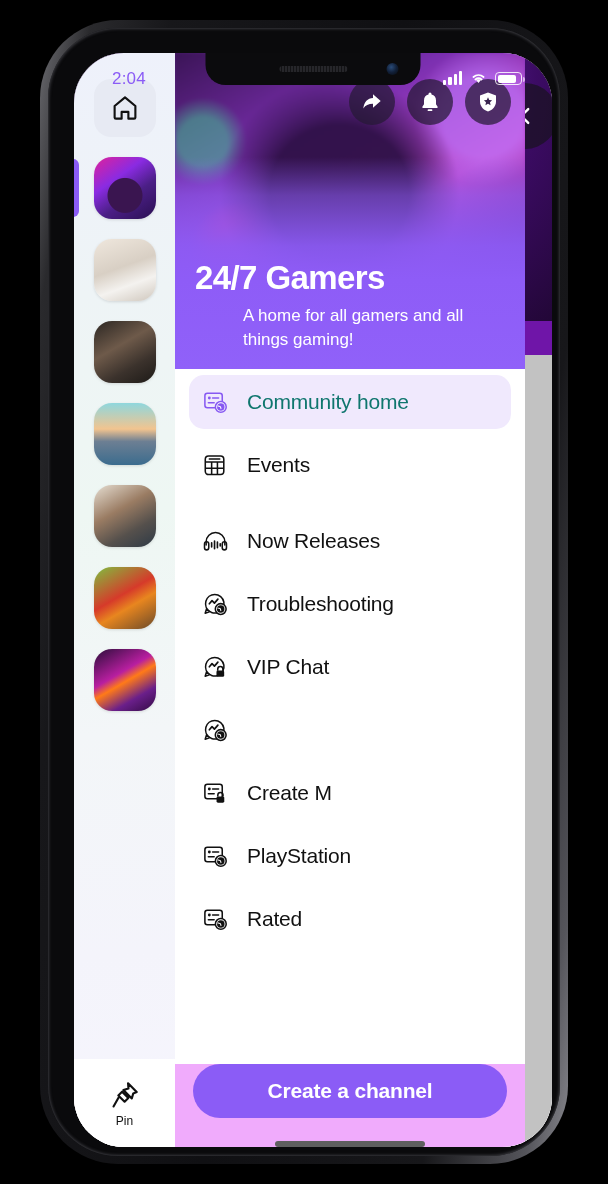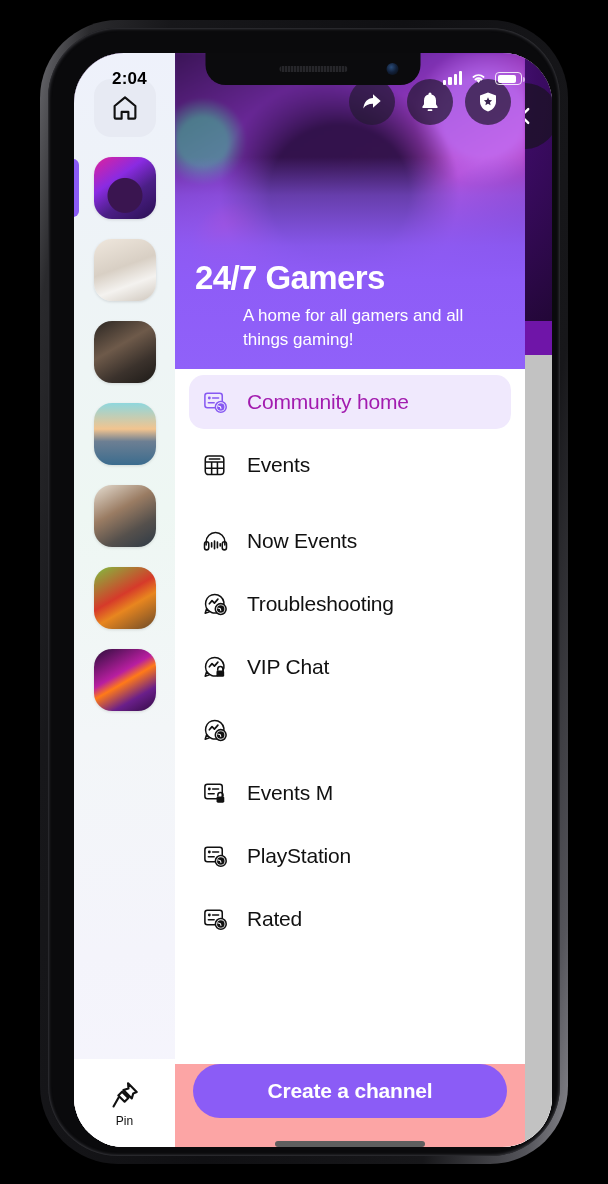--- a/index.html
+++ b/index.html
@@ -75,21 +75,21 @@
   #bg-av-2{left:-28px;top:470px;background:linear-gradient(150deg,#6a8a4a,#3f5a32 55%,#8a7a5a);}
   #bg-band-new{position:absolute;left:-100px;top:372px;width:180px;height:62px;background:#c9c2e8;
                display:flex;align-items:center;justify-content:flex-end;padding-right:6px;}
   #bg-band-new span{color:#6b3fe0;font-weight:bold;font-size:21px;}
   #bg-blue{position:absolute;left:-120px;top:612px;width:220px;height:86px;background:#1b1bb5;}
   #bg-home-ic{position:absolute;left:-10px;top:716px;}
   #bg-dim{position:absolute;inset:302px 0 0 0;background:rgba(120,120,120,.45);}
 
   
   #status-bar{position:absolute;left:0;top:0;width:100%;height:56px;z-index:55;pointer-events:none;}
-  #status-time{position:absolute;left:38px;top:16px;color:#000000;font-size:17px;font-weight:bold;letter-spacing:.2px;}
+  #status-time{position:absolute;left:38px;top:16px;color:#8b5cf6;font-size:17px;font-weight:normal;letter-spacing:.2px;}
   #status-icons{position:absolute;right:30px;top:18px;display:flex;align-items:flex-end;gap:7px;}
   #sig-bars{display:flex;align-items:flex-end;gap:2px;height:14px;}
   #sig-bars i{display:block;width:3.2px;background:#fff;border-radius:1px;}
   #sig-bars i:nth-child(1){height:5px;}
   #sig-bars i:nth-child(2){height:8px;}
   #sig-bars i:nth-child(3){height:11px;}
   #sig-bars i:nth-child(4){height:14px;}
   #battery{width:27px;height:13px;border:1.6px solid rgba(255,255,255,.85);border-radius:4px;position:relative;padding:1.5px;}
   #battery::after{content:"";position:absolute;right:-4px;top:3.5px;width:2.2px;height:5px;background:rgba(255,255,255,.6);border-radius:0 2px 2px 0;}
   #battery-fill{height:100%;background:#fff;border-radius:2px;}
@@ -164,24 +164,24 @@
   #drawer-subtitle{color:#fff;font-size:17px;line-height:1.38;margin-top:8px;margin-left:48px;}
 
   #drawer-list{flex:1;overflow:hidden;padding:6px 14px 0;}
   .menu-item{
     display:flex;align-items:center;gap:18px;height:54px;padding:0 12px;
     border-radius:15px;margin-bottom:9px;
   }
   .menu-item.active{background:#f0e9fd;}
   .menu-icon{width:28px;height:28px;flex:none;display:flex;align-items:center;justify-content:center;}
   .menu-label{font-size:21px;color:#111;letter-spacing:-.2px;}
-  .menu-item.active .menu-label{color:#a21caf;}
+  .menu-item.active .menu-label{color:#0f766e;}
   .menu-item:nth-child(2){margin-bottom:22px;align-items:center;}
 
-  #drawer-footer{flex:none;padding:0 18px 0;background:#fca5a5;}
+  #drawer-footer{flex:none;padding:0 18px 0;background:#f0abfc;}
   #create-channel-btn{
     width:100%;height:54px;border-radius:27px;background:#8b5cf6;border:none;
     color:#fff;font-size:21px;font-weight:bold;font-family:"Liberation Sans",sans-serif;
     letter-spacing:-.2px;cursor:pointer;
   }
   #home-indicator{
     width:150px;height:6px;border-radius:3px;background:#5f5f5f;
     margin:23px auto 0;
   }
 </style>
@@ -326,21 +326,21 @@
             </div>
             <div class="menu-item">
               <span class="menu-icon">
                 <svg width="27" height="27" viewBox="0 0 28 28">
         <path d="M4.3 17.6v-3.3a9.7 9.7 0 0 1 19.4 0v3.3" fill="none" stroke="#111" stroke-width="1.6" stroke-linejoin="round" stroke-linecap="round"></path>
         <rect x="2.6" y="14.3" width="4.4" height="8.4" rx="2.2" fill="none" stroke="#111" stroke-width="1.6" stroke-linejoin="round" stroke-linecap="round"></rect>
         <rect x="21" y="14.3" width="4.4" height="8.4" rx="2.2" fill="none" stroke="#111" stroke-width="1.6" stroke-linejoin="round" stroke-linecap="round"></rect>
         <path d="M10 15.4v4.2M13 13.6v7.8M16 14.6v5.8M18.9 16.4v2.2" stroke="#111" stroke-width="1.7" stroke-linecap="round"></path>
       </svg>
               </span>
-              <span class="menu-label">Now Events</span>
+              <span class="menu-label">Now Releases</span>
             </div>
             <div class="menu-item">
               <span class="menu-icon">
                 <svg width="27" height="27" viewBox="0 0 28 28">
         <path d="M13.2 3.6a9.6 9.6 0 1 1-8.3 14.4L3.3 23l5-1.6a9.6 9.6 0 0 1 4.9-17.8z" fill="none" stroke="#111" stroke-width="1.6" stroke-linejoin="round" stroke-linecap="round"></path>
         <path d="M7.6 13.3 10.4 10l2.5 2.6 3.6-4.2" fill="none" stroke="#111" stroke-width="1.7" stroke-linecap="round" stroke-linejoin="round"></path>
         <circle cx="19.4" cy="18.7" r="5.6" fill="#fff" stroke="#111" stroke-width="1.6"></circle>
         <circle cx="19.4" cy="18.7" r="3.9" fill="#111"></circle>
         <path d="M15.9 17.5c1.4.7 2.2.2 2.9.9s.3 1.5 1 2.2" fill="none" stroke="#fff" stroke-width="1.1"></path>
       </svg>
@@ -373,21 +373,21 @@
               <span class="menu-icon">
                 <svg width="27" height="27" viewBox="0 0 28 28">
         <rect x="3" y="4.5" width="18" height="15" rx="2.6" fill="none" stroke="#111" stroke-width="1.6" stroke-linejoin="round" stroke-linecap="round"></rect>
         <circle cx="7.6" cy="9.4" r="1.5" fill="#111"></circle>
         <path d="M11 9.4h6.2" stroke="#111" stroke-width="1.6" stroke-linecap="round"></path>
         <path d="M6.6 14.2h6" stroke="#111" stroke-width="1.6" stroke-linecap="round"></path>
         <path d="M16.4 17.2v-1.6a2.7 2.7 0 0 1 5.4 0v1.6" fill="none" stroke="#111" stroke-width="1.6"></path>
         <rect x="15.1" y="17" width="8" height="6.6" rx="1.5" fill="#111"></rect>
       </svg>
               </span>
-              <span class="menu-label">Events M</span>
+              <span class="menu-label">Create M</span>
             </div>
             <div class="menu-item">
               <span class="menu-icon">
                 <svg width="27" height="27" viewBox="0 0 28 28">
         <rect x="3" y="4.5" width="18" height="15" rx="2.6" fill="none" stroke="#111" stroke-width="1.6" stroke-linejoin="round" stroke-linecap="round"></rect>
         <circle cx="7.6" cy="9.4" r="1.5" fill="#111"></circle>
         <path d="M11 9.4h6.2" stroke="#111" stroke-width="1.6" stroke-linecap="round"></path>
         <path d="M6.6 14.2h6" stroke="#111" stroke-width="1.6" stroke-linecap="round"></path>
         <circle cx="19.5" cy="18.6" r="5.6" fill="#fff" stroke="#111" stroke-width="1.6"></circle>
         <circle cx="19.5" cy="18.6" r="3.9" fill="#111"></circle>

